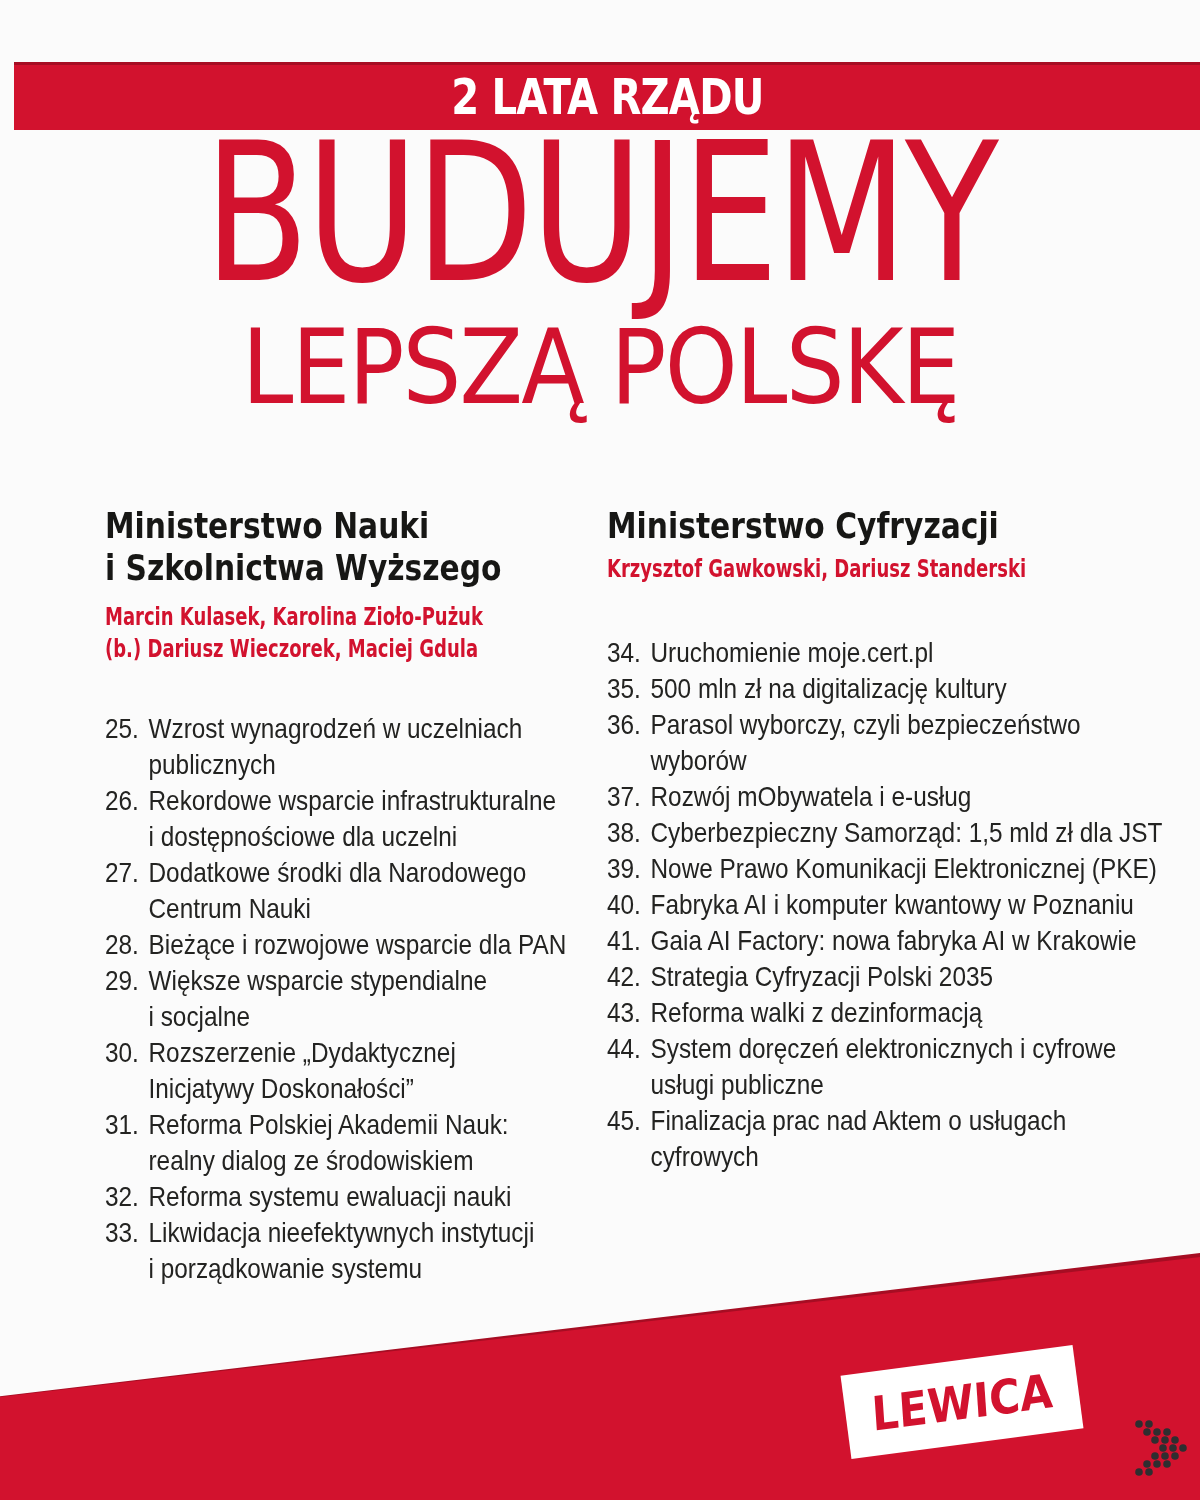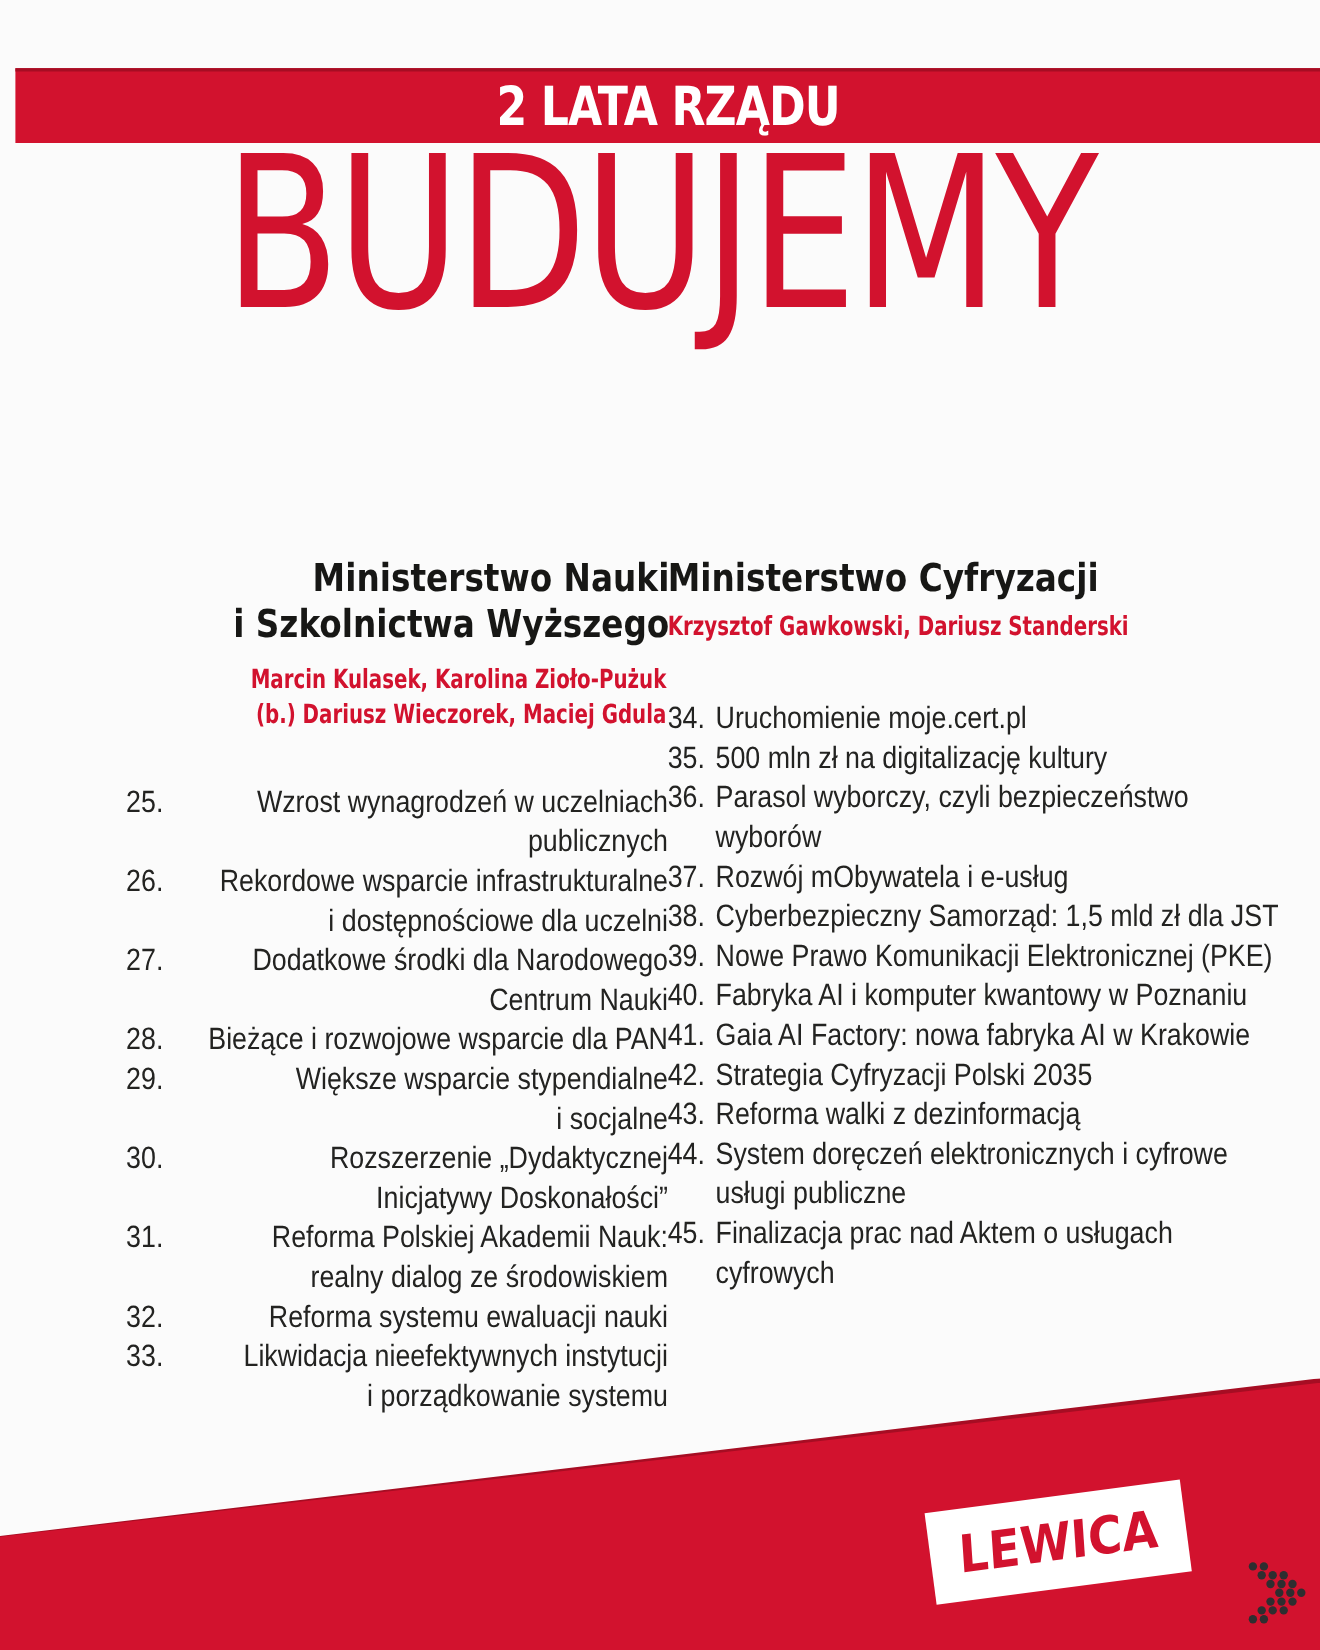--- a/index.html
+++ b/index.html
@@ -54,21 +54,21 @@
   .title-line2 > span{
     display:inline-block;transform:scaleX(.9);transform-origin:center top;
     letter-spacing:-2px;white-space:pre;
   }
   
   .columns{
     position:absolute;top:505px;left:105px;right:30px;
     display:flex;
   }
   .col{position:relative;}
-  .col-left{width:502px;flex:0 0 502px;text-align:right;}
+  .col-left{width:502px;flex:0 0 502px;}
   .col-right{flex:1;}
   .ministry{
     color:var(--text-black);
     font-family:"DejaVu Sans", sans-serif;font-weight:bold;
     font-size:35px;line-height:42px;
     transform:scaleX(.85);transform-origin:0 0;width:118%;
     white-space:pre;
   }
   .ministers{
     margin-top:12px;
@@ -120,20 +120,23 @@
 </style>
 </head>
 <body>
 
 <div class="banner">
   <span class="banner-label">2 LATA RZĄDU</span>
 </div>
 
 <div class="title">
   <div class="title-line1">BUDUJEMY</div>
+  <div class="title-line2">
+    <span>LEPSZĄ POLSKĘ</span>
+  </div>
 </div>
 
 <div class="columns">
 
   <section class="col col-left">
     <h2 class="ministry">Ministerstwo Nauki
 i Szkolnictwa Wyższego</h2>
     <div class="ministers">Marcin Kulasek, Karolina Zioło-Pużuk
 (b.) Dariusz Wieczorek, Maciej Gdula</div>
     <ul class="items">

